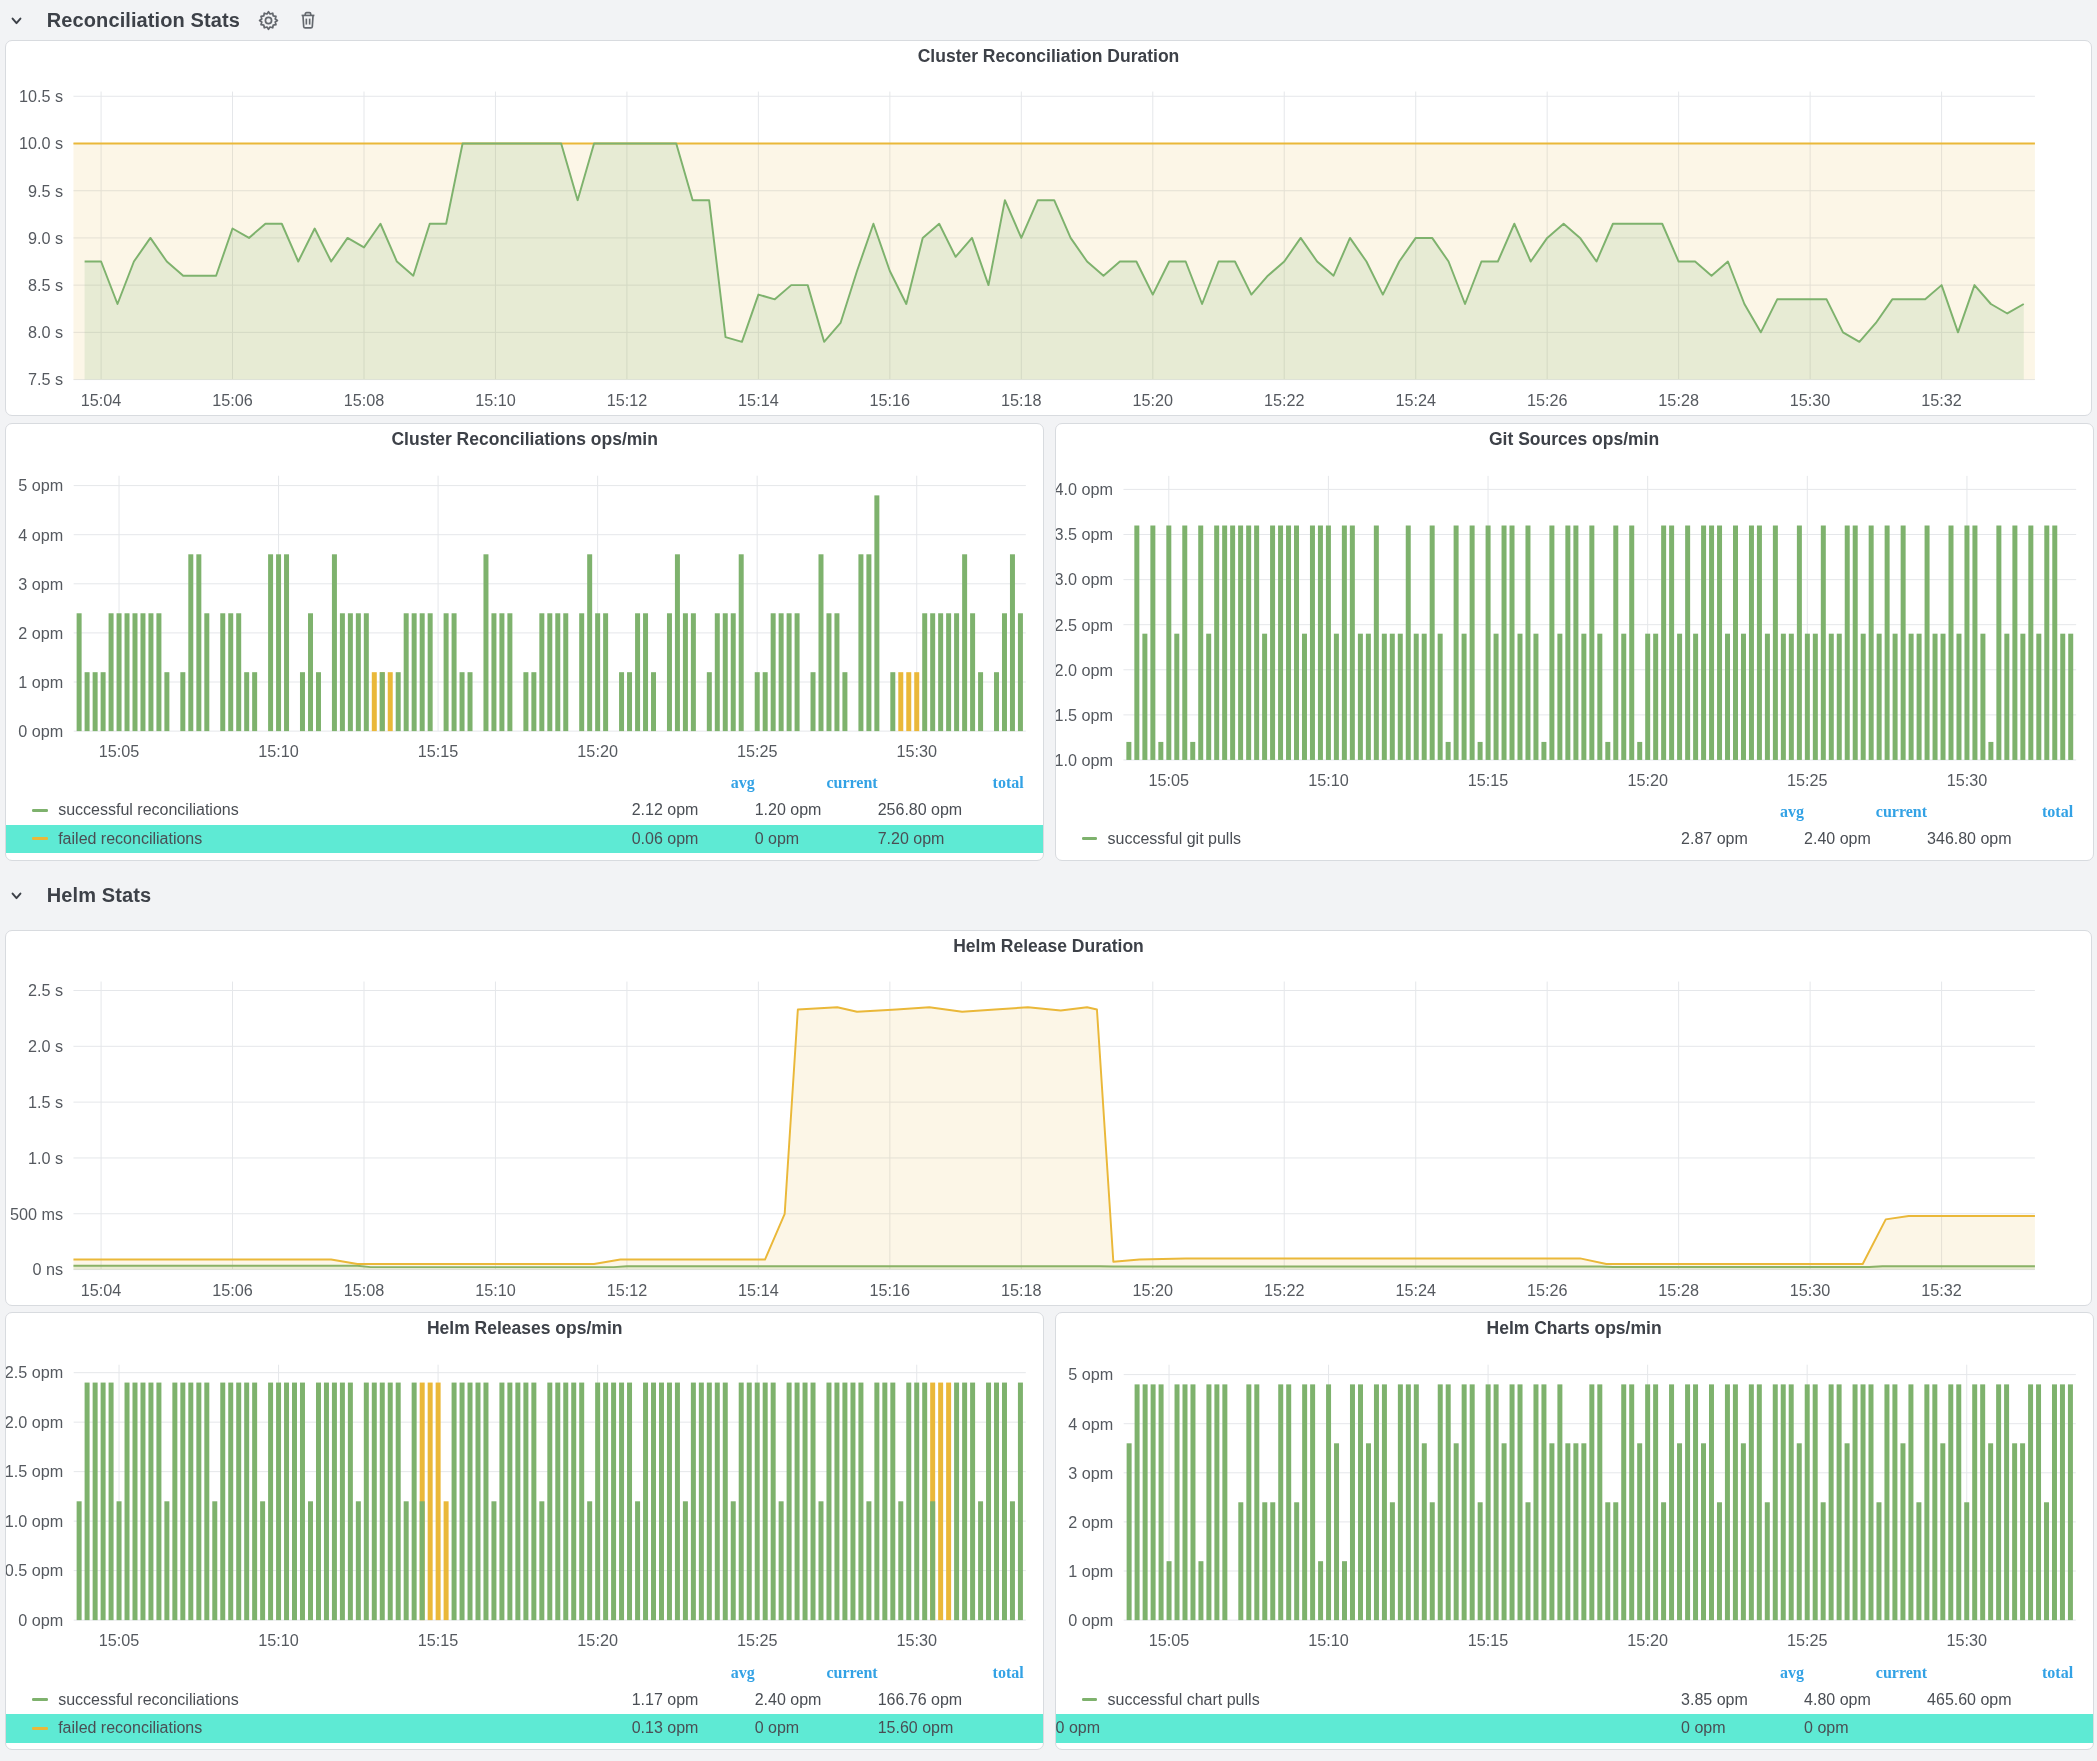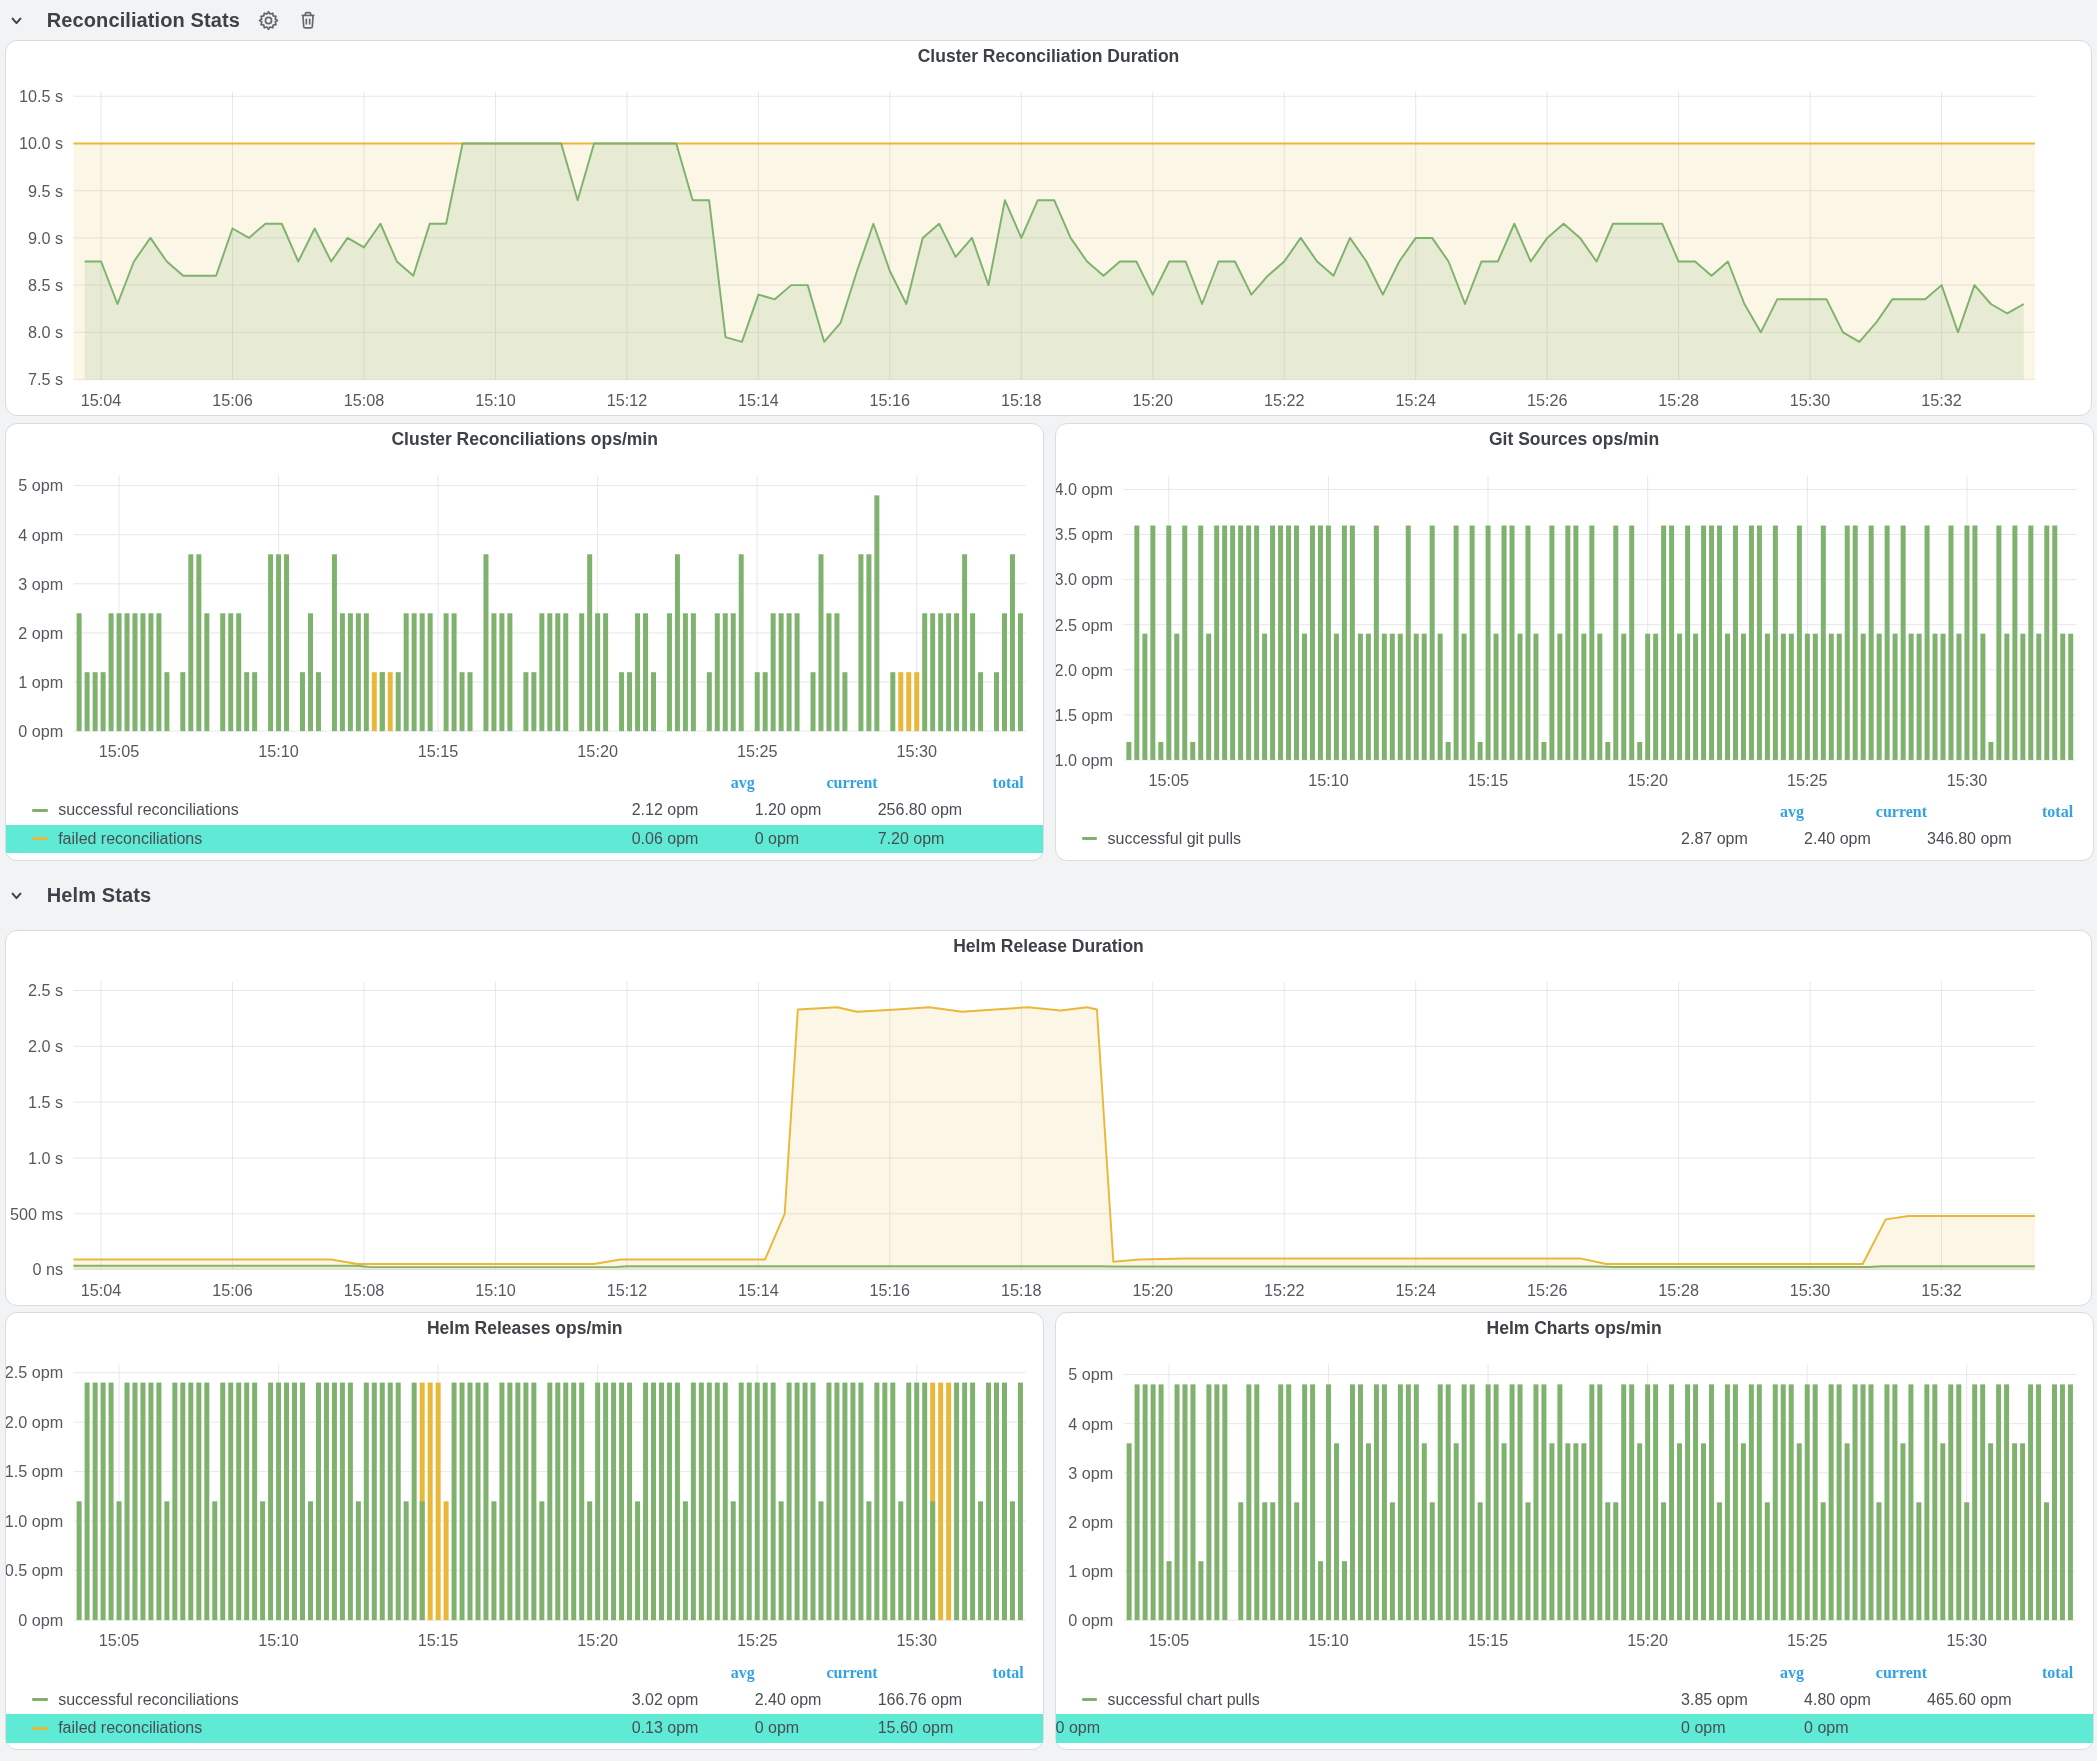--- a/index.html
+++ b/index.html
@@ -3,21 +3,21 @@
 <meta charset="utf-8">
 <style>
   * { margin:0; padding:0; box-sizing:border-box; }
   html,body { width:2097px; height:1761px; background:#f2f3f5;
     font-family:"Liberation Sans", sans-serif; overflow:hidden; }
   .page { padding:0 5.2px; }
   .section-header { height:40px; display:flex; align-items:center; gap:9px; padding-left:2.6px; cursor:pointer; }
   .section-header.tall { height:69px; }
   .section-title { font-size:20px; font-weight:700; color:#3d4148; letter-spacing:0.1px;margin-left:13px; }
   .hdr-icon { margin-left:7.8px; display:flex; align-items:center; }
-  .panel { background:#ffffff; border:0.6px solid #d8dbdf; border-radius:12px; display:flex; flex-direction:column; }
+  .panel { background:#ffffff; border:0.6px solid #d8dbdf; border-radius:7px; display:flex; flex-direction:column; }
   .panel-title { height:31px; display:flex; align-items:center; justify-content:center;
     font-size:17.5px; font-weight:700; color:#3d4148; flex:none; }
   .panel-full { height:376px; }
   .row2 { display:flex; gap:10.4px; margin-top:6.5px; }
   .row2 .panel { flex:1; height:438px; }
   .rowgap { margin-top:6.5px; }
   svg.chart { display:block; flex:none; }
   .legend { margin-top:auto; padding:0 0 6.5px 0; }
   .lg-grid { display:grid; grid-template-columns:1fr 123px 123px 146px; padding-right:19.5px; }
   .lg-head { height:26px; }
@@ -655,21 +655,21 @@
             <span></span>
             <span>avg</span>
             <span>current</span>
             <span>total</span>
           </div>
           <div class="lg-grid lg-row">
             <span class="lg-label">
               <span class="swatch" style="background:#7EB26D"></span>
               <span>successful reconciliations</span>
             </span>
-            <span class="lg-val">3.02 opm</span>
+            <span class="lg-val">1.17 opm</span>
             <span class="lg-val">2.40 opm</span>
             <span class="lg-val">166.76 opm</span>
           </div>
           <div class="lg-grid lg-row zebra">
             <span class="lg-label">
               <span class="swatch" style="background:#EAB839"></span>
               <span>failed reconciliations</span>
             </span>
             <span class="lg-val">0.13 opm</span>
             <span class="lg-val">0 opm</span>

